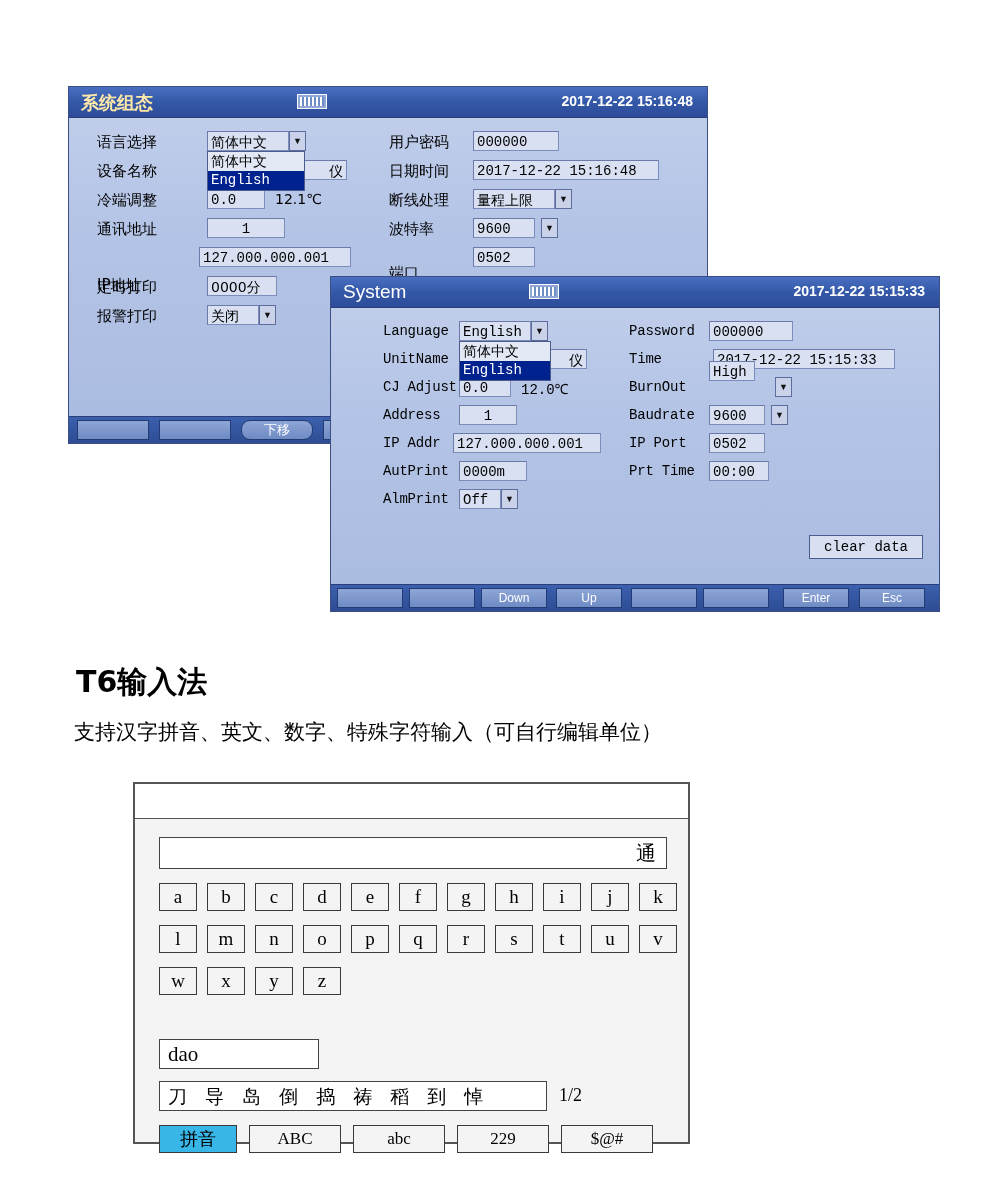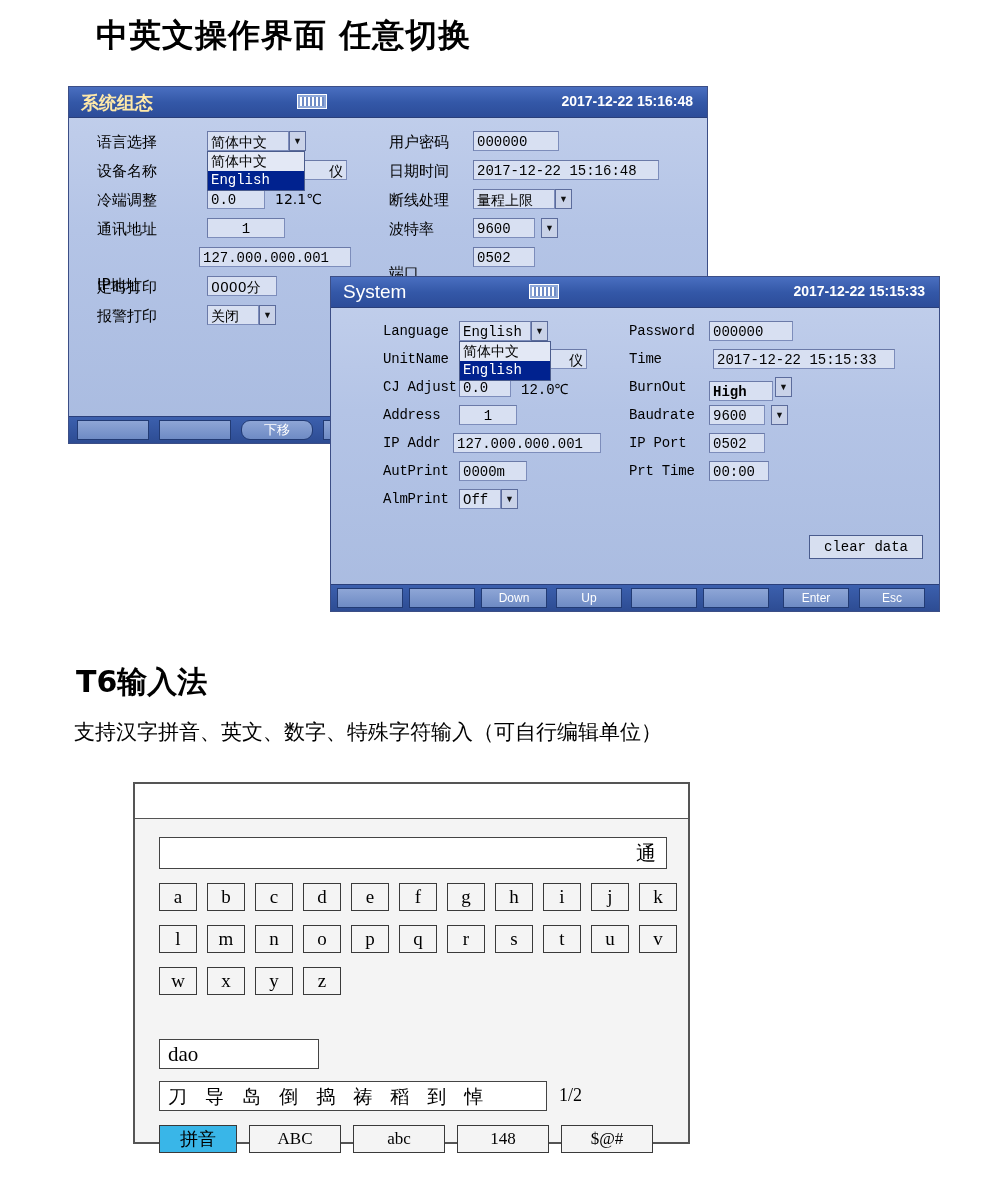--- a/index.html
+++ b/index.html
@@ -283,21 +283,20 @@
     background: #39b6e8;
     font-family: "DejaVu Sans", sans-serif;
     font-size: 18px;
   }
 </style>
 </head>
 <body>
 
 <div id="page">
 
-  <div class="heading-cn" id="h1-main">中英文操作界面 任意切换</div>
   <div class="heading-cn" id="h2-t6">T6输入法</div>
   <div class="heading-cn" id="p-t6">支持汉字拼音、英文、数字、特殊字符输入（可自行编辑单位）</div>
 
   <div class="win" id="win-cn" style="left:68px; top:86px; width:640px; height:358px;">
     <div class="win-title">
       <div class="t-text">系统组态</div>
       <div class="batt" style="left:228px;"></div>
       <div class="t-time">2017-12-22 15:16:48</div>
     </div>
 
@@ -393,21 +392,21 @@
 
     <div class="lbl en" style="left:298px; top:46px;">Password</div>
     <div class="lbl en" style="left:298px; top:74px;">Time</div>
     <div class="lbl en" style="left:298px; top:102px;">BurnOut</div>
     <div class="lbl en" style="left:298px; top:130px;">Baudrate</div>
     <div class="lbl en" style="left:298px; top:158px;">IP Port</div>
     <div class="lbl en" style="left:298px; top:186px;">Prt Time</div>
 
     <div class="fld" style="left:378px; top:44px; width:84px; height:20px;">000000</div>
     <div class="fld" style="left:382px; top:72px; width:182px; height:20px;">2017-12-22  15:15:33</div>
-    <div class="fld" style="left:378px; top:104px; width:64px; height:20px;font-weight:bold;">High</div>
+    <div class="fld" style="left:378px; top:84px; width:46px; height:20px;">High</div>
     <div class="arrow" style="left:444px; top:100px; height:20px; line-height:18px;">▼</div>
     <div class="fld" style="left:378px; top:128px; width:56px; height:20px;">9600</div>
     <div class="arrow" style="left:440px; top:128px; height:20px; line-height:18px;">▼</div>
     <div class="fld" style="left:378px; top:156px; width:56px; height:20px;">0502</div>
     <div class="fld" style="left:378px; top:184px; width:60px; height:20px;">00:00</div>
 
     <div class="cleardata" style="left:478px; top:258px; width:114px; height:24px;">clear data</div>
 
     <div class="fbar">
       <div class="fbtn" style="left:6px;   width:66px;"></div>
@@ -455,18 +454,18 @@
       <div class="key" style="left:168px; top:148px;">z</div>
 
       <div class="kb-input" id="kb-pinyin">dao</div>
 
       <div id="kb-cands">刀 导 岛 倒 捣 祷 稻 到 悼</div>
       <div id="kb-page">1/2</div>
 
       <div class="mode active" style="left:24px;  top:306px; width:78px;">拼音</div>
       <div class="mode" style="left:114px; top:306px; width:92px;">ABC</div>
       <div class="mode" style="left:218px; top:306px; width:92px;">abc</div>
-      <div class="mode" style="left:322px; top:306px; width:92px;">148</div>
+      <div class="mode" style="left:322px; top:306px; width:92px;">229</div>
       <div class="mode" style="left:426px; top:306px; width:92px;">$@#</div>
     </div>
   </div>
 
 </div>
 
 </body></html>

